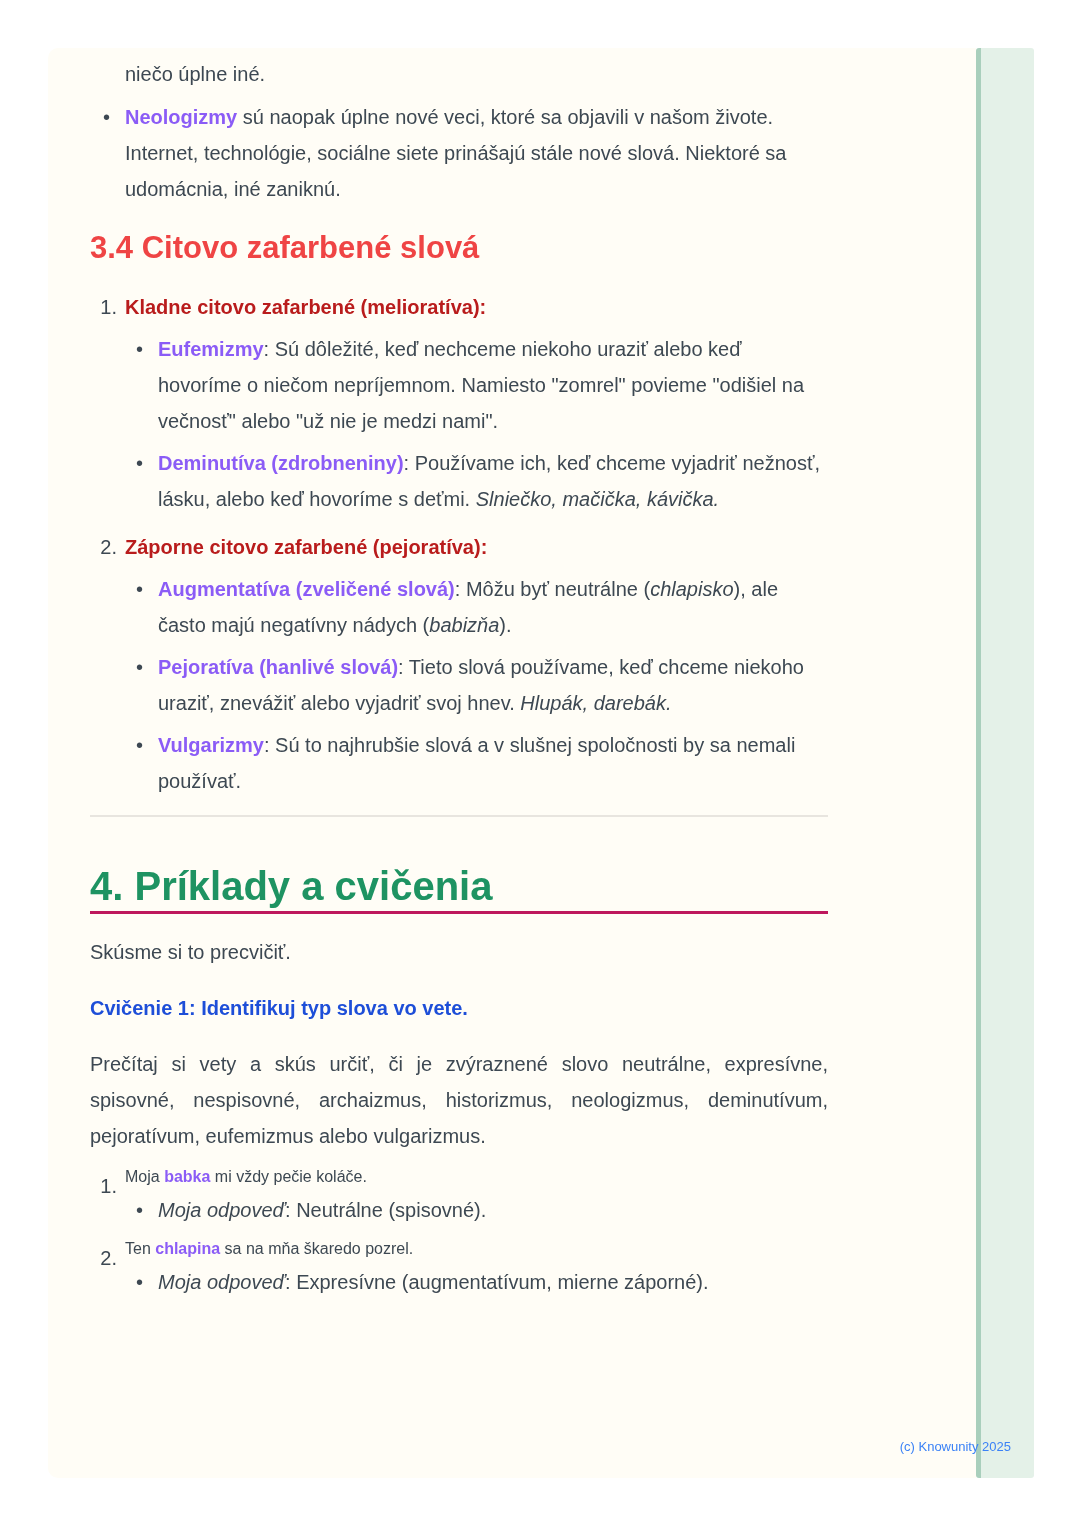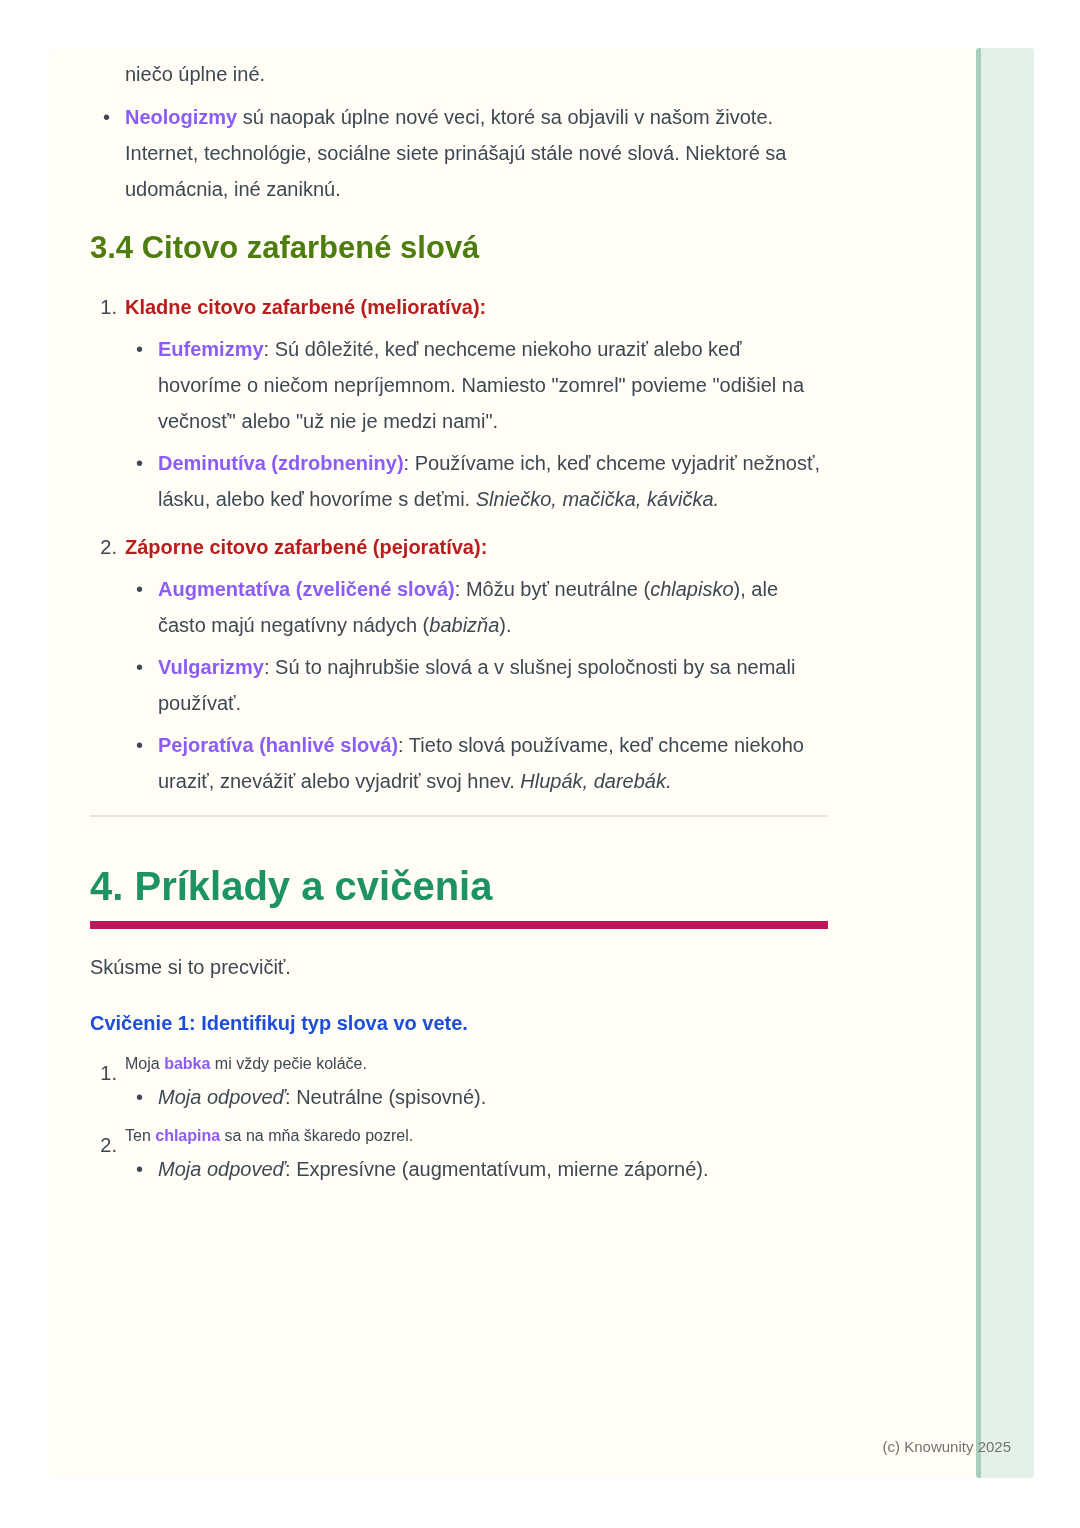--- a/index.html
+++ b/index.html
@@ -24,52 +24,52 @@
   p { margin: 0; font-size: 20px; line-height: 36px; }
   b { color: #8b5cf6; }
   .indent { padding-left: 35px; }
   .blist { list-style: none; margin: 7px 0 0; padding: 0; }
   .blist li, .sublist li { font-size: 20px; line-height: 36px; }
   .b1 { position: relative; padding-left: 35px; }
   .b1 > .bullet { position: absolute; left: 13px; top: 0; }
   .bullet::before { content: "•"; }
   h2.s34 {
     margin: 20px 0 0; font-size: 31px; line-height: 42px;
-    color: #4d7c0f; font-weight: 700;
+    color: #ef4444; font-weight: 700;
   }
   .just { text-align: justify; }
   .mt18 { margin-top: 18px; }
   .numlist { margin-top: 20px; }
   .numitem { position: relative; padding-left: 35px; margin-top: 12px; }
   .numlist > .numitem:first-child { margin-top: 0; }
   .nummark { position: absolute; left: 0; top: 0; width: 27px; text-align: right; font-size: 20px; line-height: 36px; }
   .numtitle { font-weight: 700; color: #b91c1c; font-size: 20px; line-height: 36px; }
   .sublist { list-style: none; margin: 0; padding: 0; }
   .b2 { position: relative; padding-left: 33px; margin-top: 6px; }
   .b2 > .bullet { position: absolute; left: 11px; top: 0; }
   hr.divider { border: none; height: 2px; background: #e8e5df; margin: 16px 0 0; }
   h1.examples {
     margin: 44px 0 0; font-size: 40px; line-height: 50px;
     color: #1e9362; font-weight: 700;
-    padding-bottom: 10px; border-bottom: 8px solid #be185d;
+    padding-bottom: 0; border-bottom: 3px solid #be185d;
   }
   .mt20 { margin-top: 20px; }
   .extitle { margin-top: 20px; font-weight: 700; color: #1d4ed8; }
   .exlist { margin-top: 14px; }
   .stripe {
     position: absolute; left: 976px; top: 48px;
     width: 58px; height: 1430px;
     background: #e4f1e8;
     border-left: 5px solid #a9cfbc;
     border-radius: 3px;
     z-index: 1;
   }
   .copyright {
     position: absolute; top: 1437px; right: 69px;
-    font-size: 15px; line-height: 20px; color: #737373;
+    font-size: 13px; line-height: 20px; color: #3b82f6;
     z-index: 2;
   }
 </style>
 </head>
 <body>
 
 <div class="card">
   <div class="col">
 
     <p class="indent">niečo úplne iné.</p>
@@ -99,38 +99,39 @@
       </div>
 
       <div class="numitem">
         <span class="nummark">2.</span>
         <span class="numtitle">Záporne citovo zafarbené (pejoratíva):</span>
         <ul class="sublist">
           <li class="b2">
             <span class="bullet"></span><b>Augmentatíva (zveličené slová)</b><span>: Môžu byť neutrálne (</span><i>chlapisko</i><span>), ale často majú negatívny nádych (</span><i>babizňa</i><span>).</span>
           </li>
           <li class="b2">
-            <span class="bullet"></span><b>Vulgarizmy</b><span>: Sú to najhrubšie slová a v slušnej spoločnosti by sa nemali používať.</span>
+            <span class="bullet"></span><b>Pejoratíva (hanlivé slová)</b><span>: Tieto slová používame, keď chceme niekoho uraziť, znevážiť alebo vyjadriť svoj hnev. </span><i>Hlupák, darebák.</i>
           </li>
           <li class="b2">
-            <span class="bullet"></span><b>Pejoratíva (hanlivé slová)</b><span>: Tieto slová používame, keď chceme niekoho uraziť, znevážiť alebo vyjadriť svoj hnev. </span><i>Hlupák, darebák.</i>
+            <span class="bullet"></span><b>Vulgarizmy</b><span>: Sú to najhrubšie slová a v slušnej spoločnosti by sa nemali používať.</span>
           </li>
         </ul>
       </div>
 
     </div>
 
     <hr class="divider">
 
     <h1 class="examples">4. Príklady a cvičenia</h1>
 
     <p class="mt20">Skúsme si to precvičiť.</p>
 
     <p class="extitle">Cvičenie 1: Identifikuj typ slova vo vete.</p>
 
+    <p class="just mt20">Prečítaj si vety a skús určiť, či je zvýraznené slovo neutrálne, expresívne, spisovné, nespisovné, archaizmus, historizmus, neologizmus, deminutívum, pejoratívum, eufemizmus alebo vulgarizmus.</p>
 
     <div class="numlist exlist">
 
       <div class="numitem">
         <span class="nummark">1.</span>
         <span>Moja </span><b>babka</b><span> mi vždy pečie koláče.</span>
         <ul class="sublist">
           <li class="b2">
             <span class="bullet"></span><i>Moja odpoveď</i><span>: Neutrálne (spisovné).</span>
           </li>

